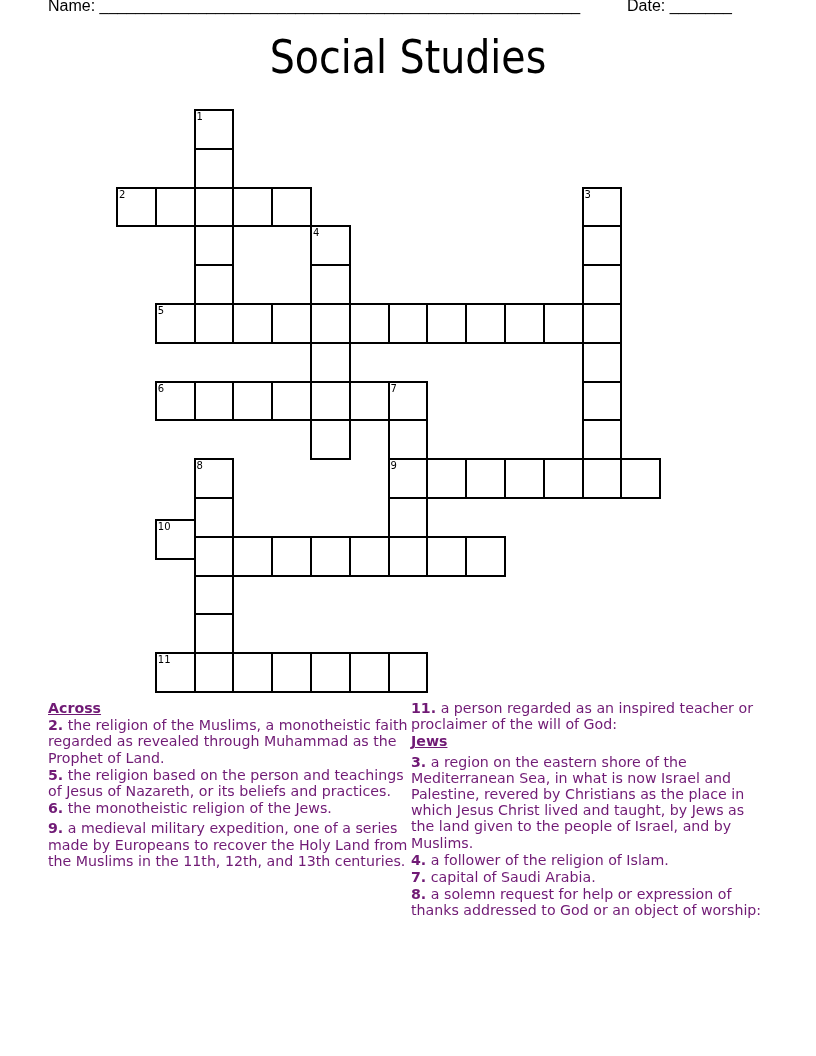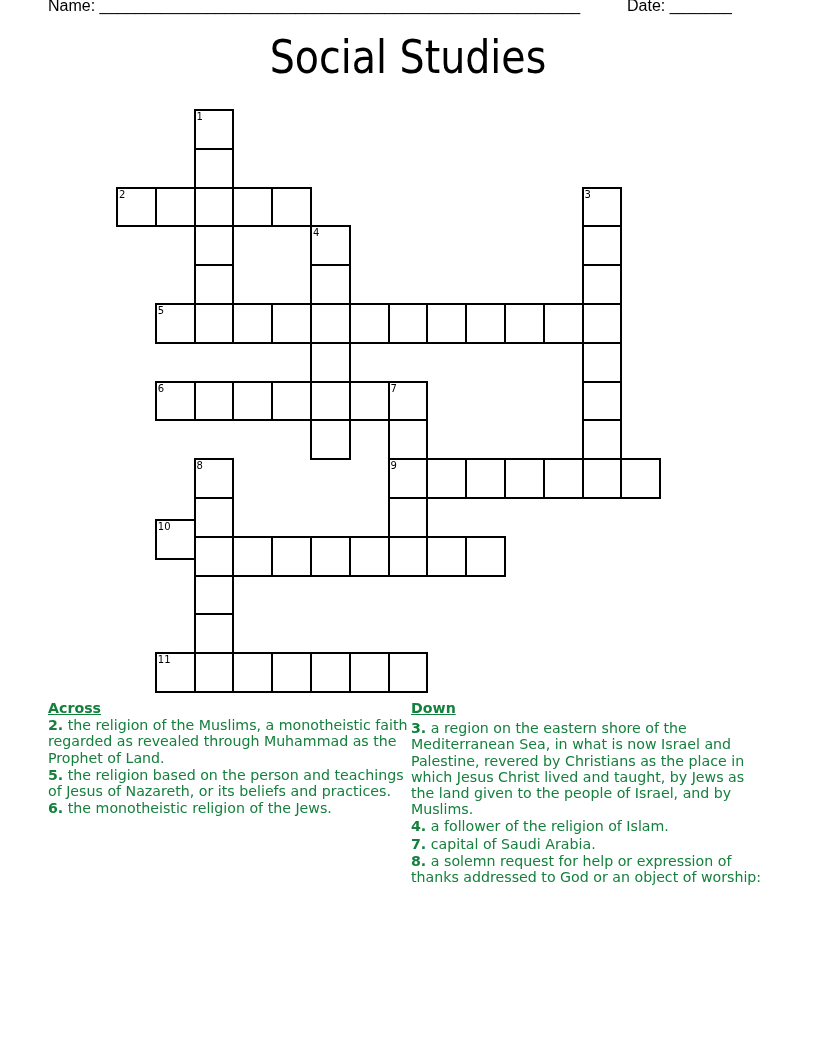--- a/index.html
+++ b/index.html
@@ -5,21 +5,21 @@
   html, body { margin:0; padding:0; background:#ffffff; }
   body { width:816px; height:1056px; position:relative; overflow:hidden; color:#000; }
   .hdr { position:absolute; top:-3px; font-family:"Liberation Sans", sans-serif; font-size:16px; color:#000; }
   .hdr-name { left:48px; }
   .hdr-date { left:627px; }
   .title { position:absolute; top:30px; left:0; width:816px; text-align:center;
            font-family:"DejaVu Sans", sans-serif; font-size:46px; letter-spacing:0px; color:#000; transform:scaleX(0.86); transform-origin:center; }
   .grid { position:absolute; left:0; top:0; width:816px; height:700px; }
   .cell { position:absolute; box-sizing:border-box; width:40.8px; height:40.8px; border:2px solid #000; background:#fff; }
   .num { position:absolute; left:1px; top:0px; font-family:"DejaVu Sans", sans-serif; font-size:10px; line-height:12px; color:#000; }
-  .clues { position:absolute; top:700px; font-family:"DejaVu Sans", sans-serif; font-size:14.2px; line-height:16.2px; color:#15803d; }
+  .clues { position:absolute; top:700px; font-family:"DejaVu Sans", sans-serif; font-size:14.2px; line-height:16.2px; color:#701a75; }
   .clues-left { left:48px; width:360px; }
   .clues-right { left:411px; width:360px; }
   .sec-head { font-weight:bold; text-decoration:underline; margin:0 0 1px 0; }
   .clue { margin:0 0 1px 0; }
   .clue b { font-weight:bold; }
 </style>
 </head>
 <body>
 
 <div class="hdr hdr-name">Name: ______________________________________________________</div>
@@ -117,21 +117,23 @@
     <div class="cell" style="left: 310px; top: 652.2px;"></div>
     <div class="cell" style="left: 348.8px; top: 652.2px;"></div>
     <div class="cell" style="left: 387.6px; top: 652.2px;"></div>
   </div>
 
 <div class="clues clues-left">
   <div class="sec-head">Across</div>
   <div class="clue"><b>2.</b> <span>the religion of the Muslims, a monotheistic faith regarded as revealed through Muhammad as the Prophet of Land.</span></div>
   <div class="clue"><b>5.</b> <span>the religion based on the person and teachings of Jesus of Nazareth, or its beliefs and practices.</span></div>
   <div class="clue" style="margin-bottom:4px"><b>6.</b> <span>the monotheistic religion of the Jews.</span></div>
+  <div class="clue"><b>9.</b> <span>a medieval military expedition, one of a series made by Europeans to recover the Holy Land from the Muslims in the 11th, 12th, and 13th centuries.</span></div>
 </div>
 
 <div class="clues clues-right">
-  <div class="sec-head" style="margin-bottom:4px">Down</div>
+  <div class="clue"><b>11.</b> <span>a person regarded as an inspired teacher or proclaimer of the will of God:</span></div>
+  <div class="sec-head" style="margin-bottom:4px">Jews</div>
   <div class="clue"><b>3.</b> <span>a region on the eastern shore of the Mediterranean Sea, in what is now Israel and Palestine, revered by Christians as the place in which Jesus Christ lived and taught, by Jews as the land given to the people of Israel, and by Muslims.</span></div>
   <div class="clue"><b>4.</b> <span>a follower of the religion of Islam.</span></div>
   <div class="clue"><b>7.</b> <span>capital of Saudi Arabia.</span></div>
   <div class="clue"><b>8.</b> <span>a solemn request for help or expression of thanks addressed to God or an object of worship:</span></div>
 </div>
 
 </body></html>

